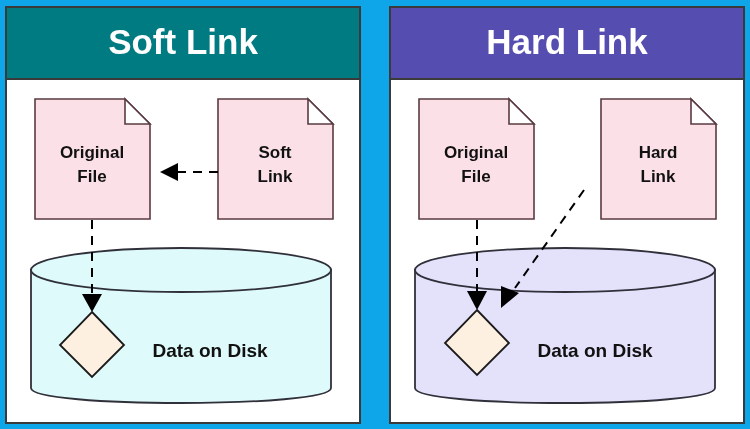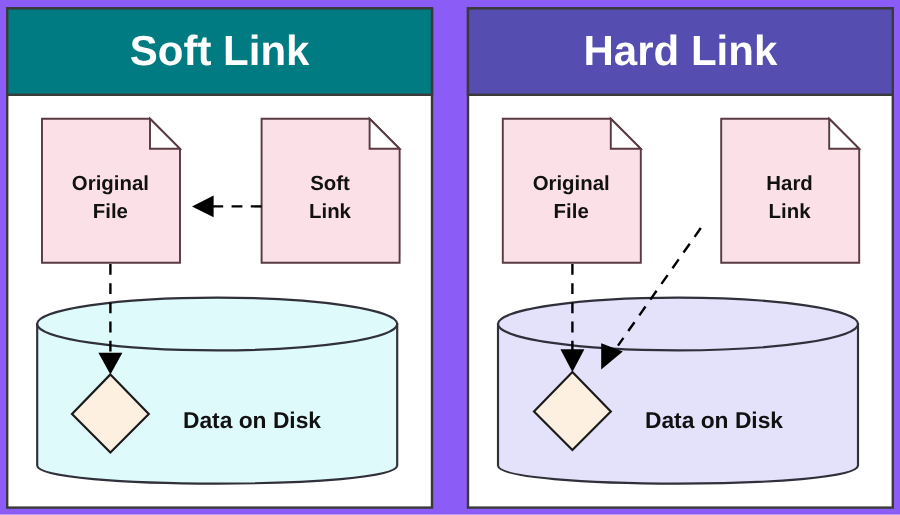--- a/index.html
+++ b/index.html
@@ -10,21 +10,21 @@
   body {
     width: 750px;
     height: 429px;
     font-family: "Liberation Sans", sans-serif;
     overflow: hidden;
   }
   #stage {
     position: relative;
     width: 750px;
     height: 429px;
-    background: #8b5cf6;
+    background: #0ea5e9;
   }
   svg#diagram {
     display: block;
     width: 750px;
     height: 429px;
   }
   .panel-border {
     fill: #ffffff;
     stroke: #3a3a3a;
     stroke-width: 2;

